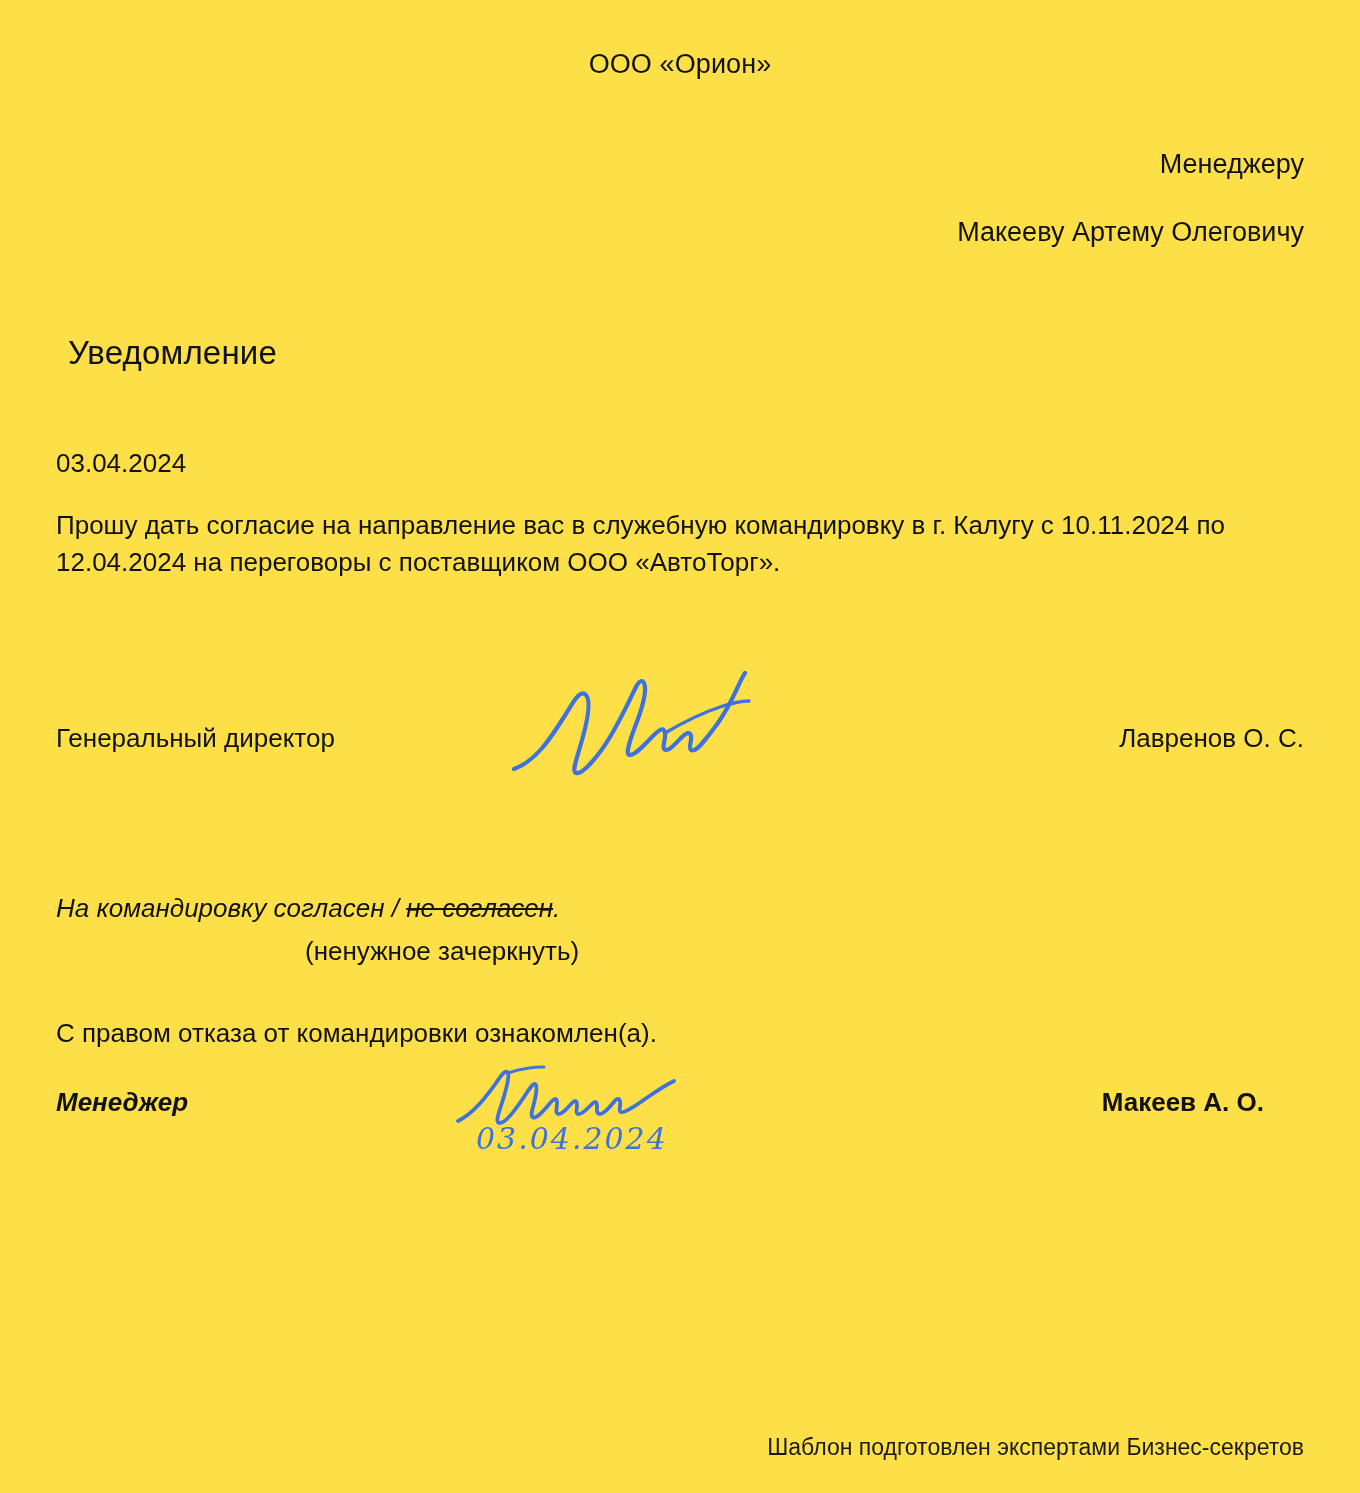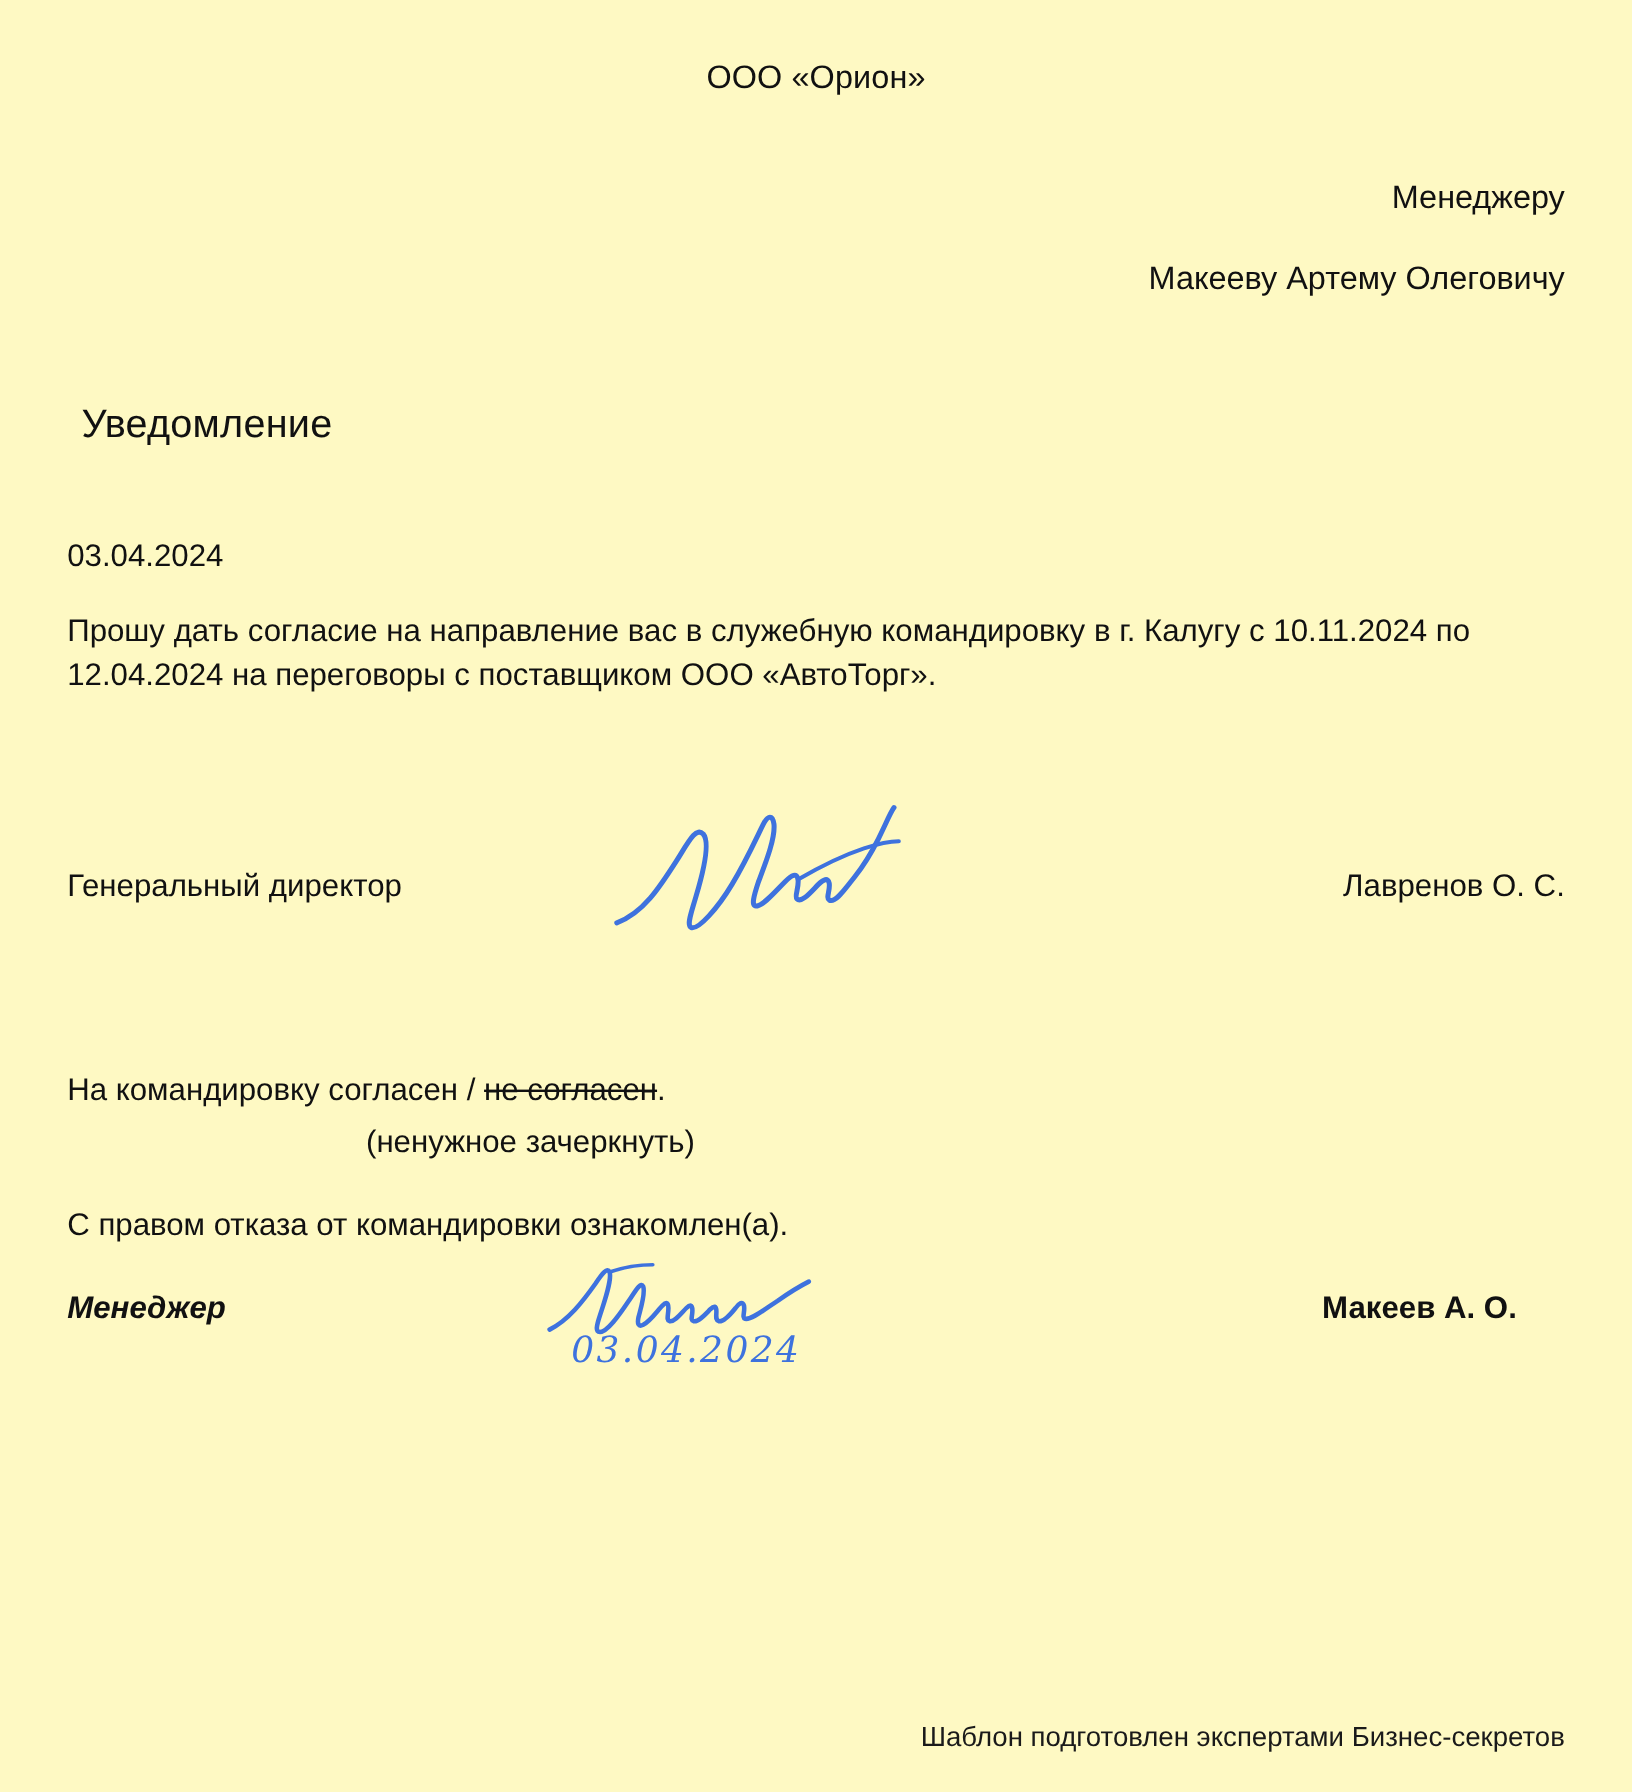--- a/index.html
+++ b/index.html
@@ -10,21 +10,21 @@
   }
   body {
     font-family: "Liberation Sans", sans-serif;
     color: #111111;
   }
   .page {
     position: relative;
     width: 1360px;
     height: 1493px;
     margin: 0 auto;
-    background: #fef9c3;
+    background: #fde047;
     overflow: hidden;
     box-sizing: border-box;
     padding: 0 56px;
   }
 
   
   .org-name {
     text-align: center;
     font-size: 27px;
     line-height: 1.2;
@@ -89,33 +89,34 @@
   .sign-row .signature-mark {
     position: absolute;
     left: 450px;
     top: 0;
   }
 
   
   .consent-line {
     font-size: 26px;
     margin-top: 108px;
+    font-style: italic;
   }
   .consent-line .struck {
     text-decoration: line-through;
     text-decoration-thickness: 2px;
   }
   .consent-note {
     font-size: 26px;
     margin-top: 12px;
     padding-left: 249px;
   }
   .ack-line {
     font-size: 26px;
-    margin-top: 38px;
+    margin-top: 51px;
   }
 
   
   .sign-row-2 {
     position: relative;
     margin-top: 24px;
     height: 110px;
   }
   .sign-row-2 .sign-role {
     position: absolute;

